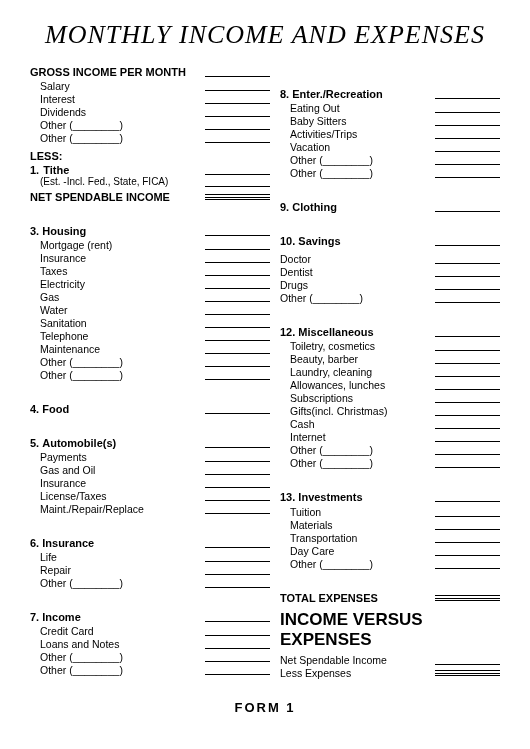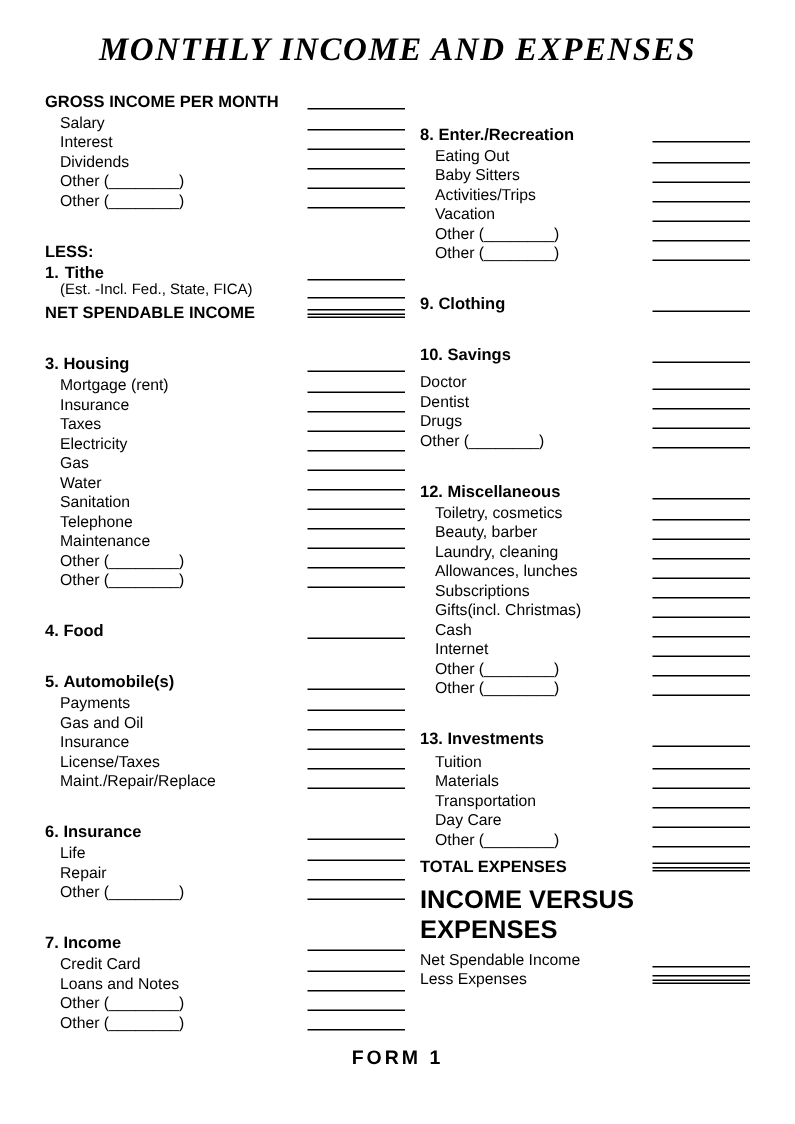--- a/index.html
+++ b/index.html
@@ -7,23 +7,23 @@
       background: #fff;
       font-family: Arial, sans-serif;
       font-size: 11px;
       color: #000;
       width: 530px;
       min-height: 749px;
       padding: 20px 30px;
     }
     h1 {
       text-align: center;
-      font-size: 22px;
+      font-size: 26px;
       font-style: italic;
-      font-weight: bold;
+      font-weight: normal;
       font-family: 'Times New Roman', serif;
       letter-spacing: 1px;
       margin-bottom: 16px;
     }
     .two-col {
       display: flex;
       gap: 10px;
     }
     .col-left {
       width: 240px;
@@ -52,21 +52,21 @@
       flex-shrink: 0;
       height: 10px;
     }
     .bold-label {
       font-weight: bold;
       font-size: 11px;
     }
     .less-label {
       font-weight: bold;
       font-size: 11px;
-      margin-top: 22px;
+      margin-top: 6px;
       margin-bottom: 2px;
     }
     .tithe-row {
       display: flex;
       justify-content: space-between;
       align-items: center;
     }
     .est-row {
       display: flex;
       justify-content: space-between;
@@ -95,21 +95,21 @@
     .total-row {
       display: flex;
       justify-content: space-between;
       align-items: center;
       margin-top: 4px;
     }
     .form-footer {
       text-align: center;
       font-weight: bold;
       font-size: 13px;
-      margin-top: 8px;
+      margin-top: 20px;
       letter-spacing: 2px;
     }
     .gross-header-row {
       display: flex;
       justify-content: space-between;
       align-items: center;
       margin-bottom: 2px;
     }
     .double-underline {
       border-top: 1px solid #000;
@@ -414,21 +414,21 @@
     </div>
     <div class="item-row">
       <span class="item-label">Day Care</span>
       <div class="line"></div>
     </div>
     <div class="item-row">
       <span class="item-label">Other (________)</span>
       <div class="line"></div>
     </div>
 
-    <div class="total-row" style="margin-top:6px;gap:45px;">
+    <div class="total-row" style="margin-top:22px;gap:45px;">
       <span style="font-weight:bold; font-size:11px;">TOTAL EXPENSES</span>
       <div class="double-underline"></div>
     </div>
 
     <div style="margin-top:6px;">
       <span style="font-weight:bold; font-size:17px;">INCOME VERSUS EXPENSES</span>
     </div>
     <div class="item-row" style="margin-top:4px;">
       <span class="item-label no-indent">Net Spendable Income</span>
       <div class="line"></div>

